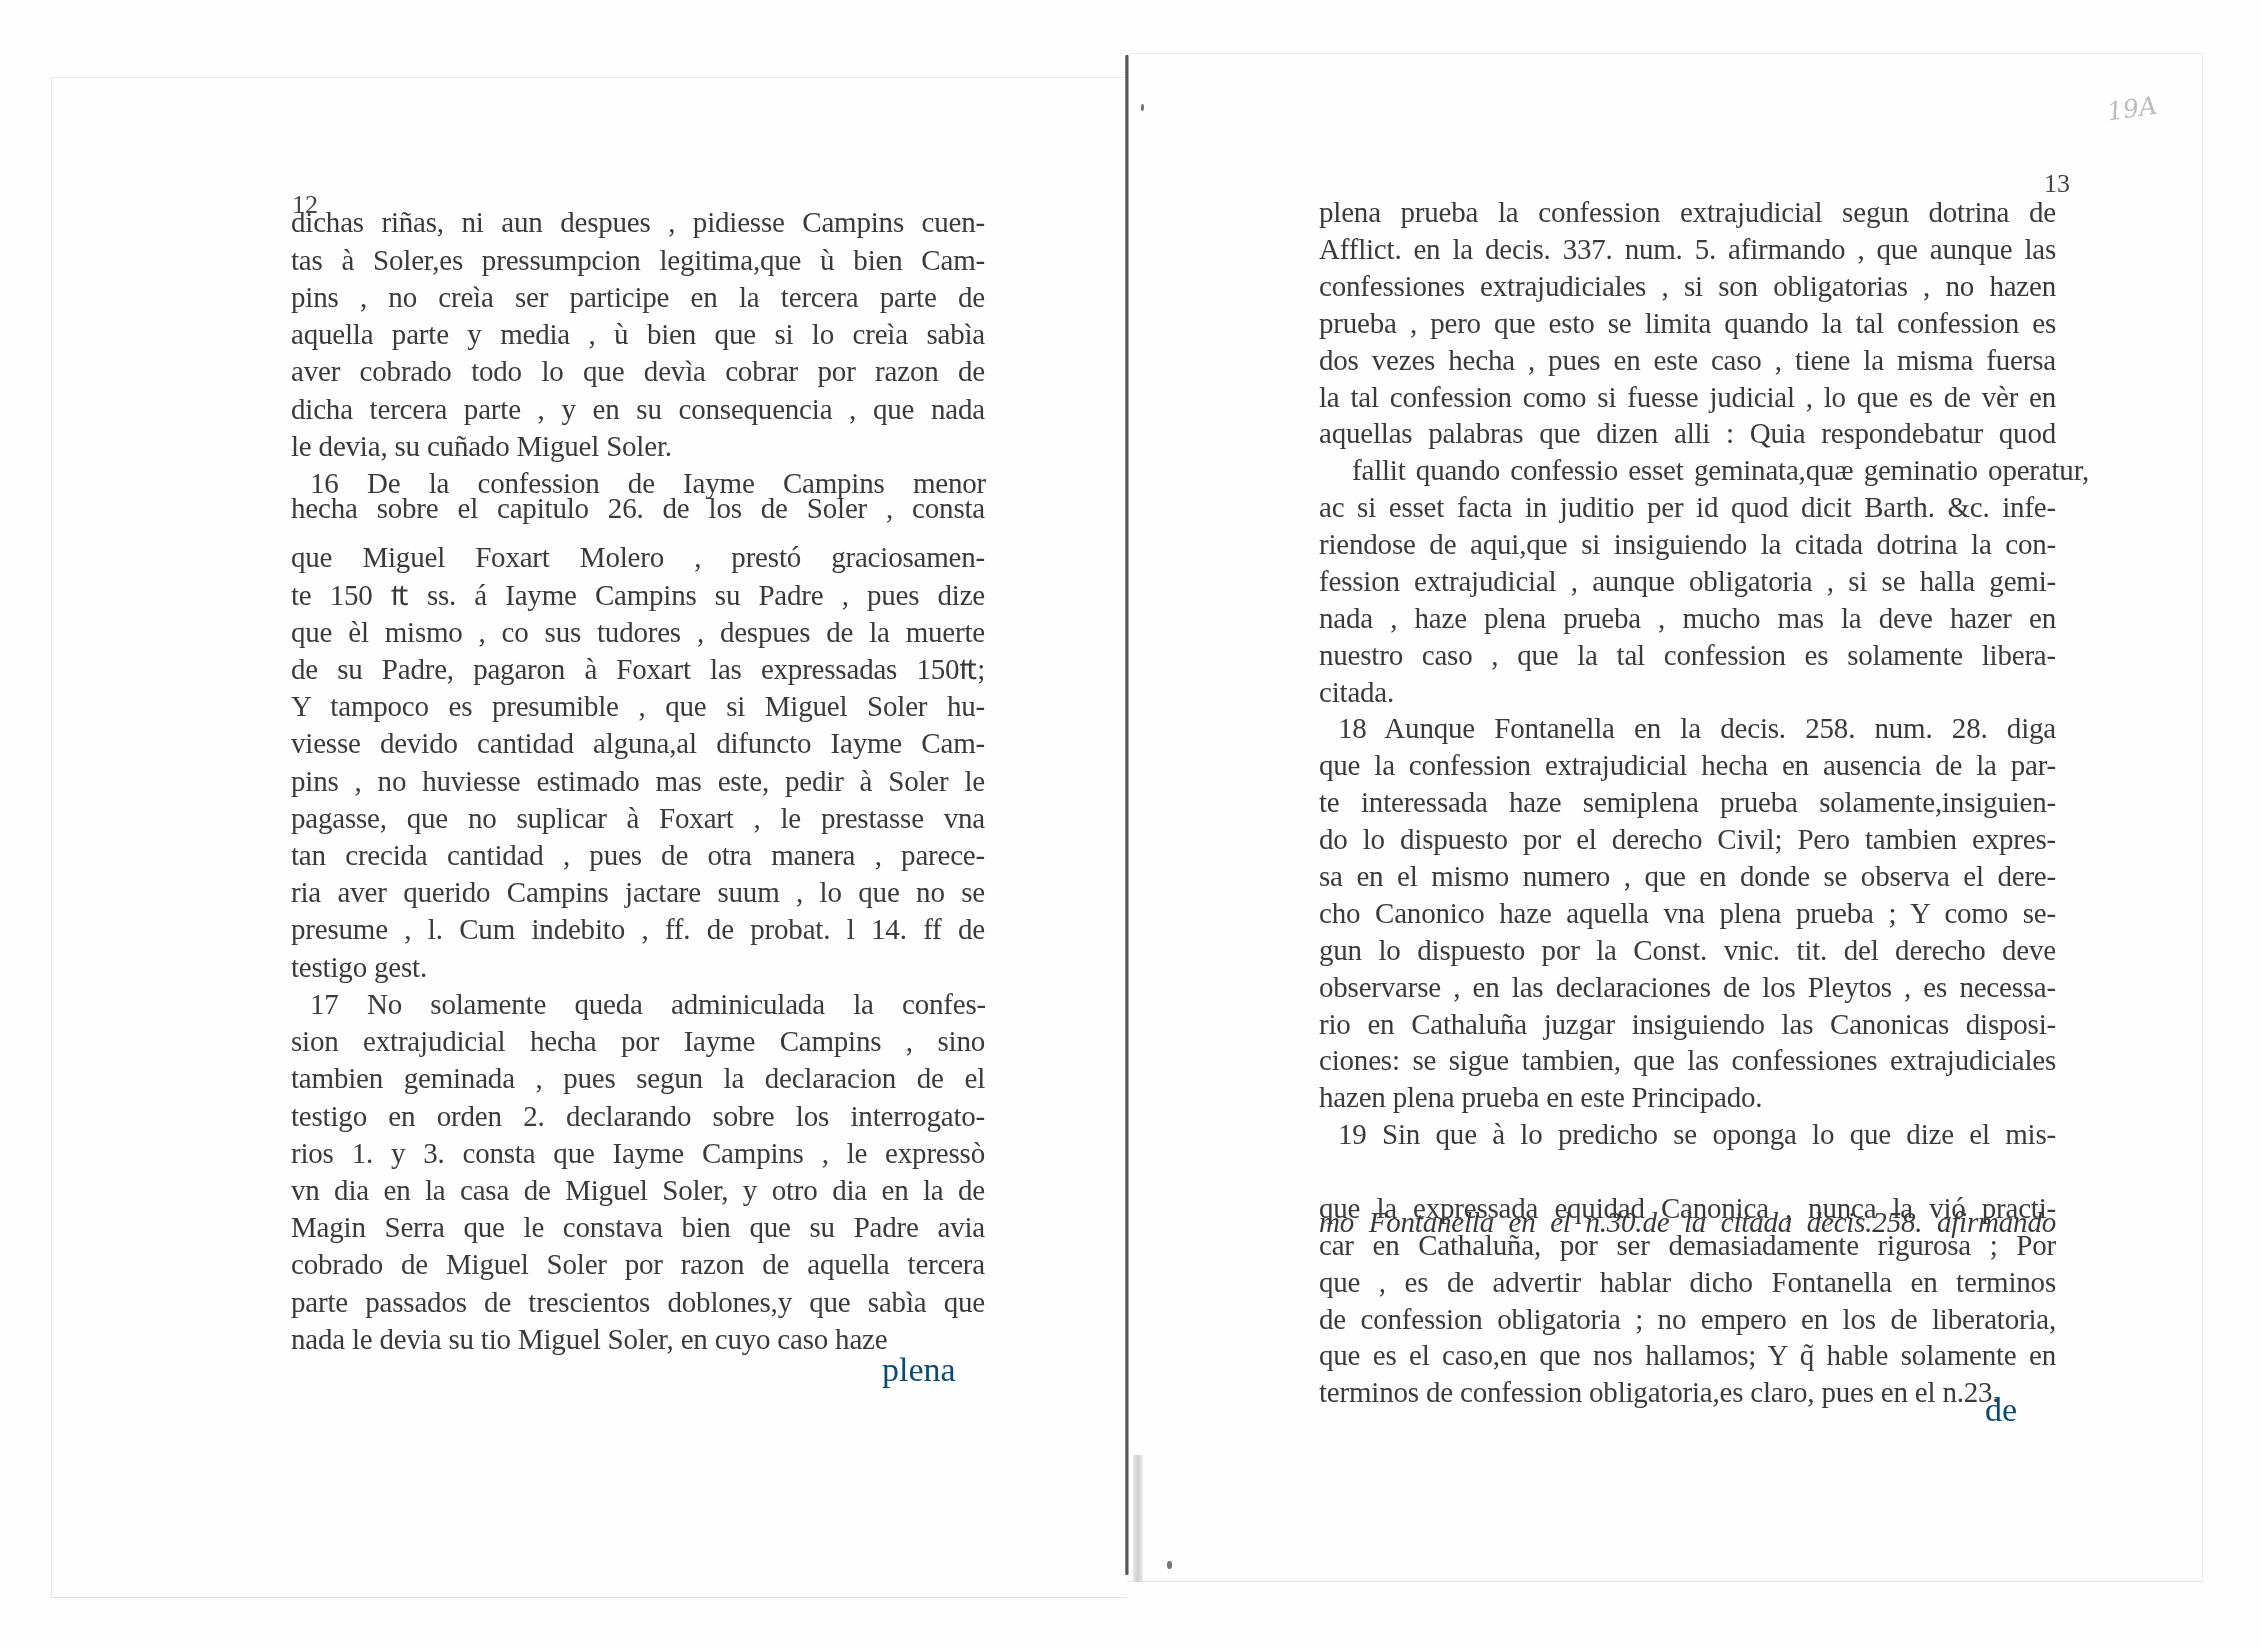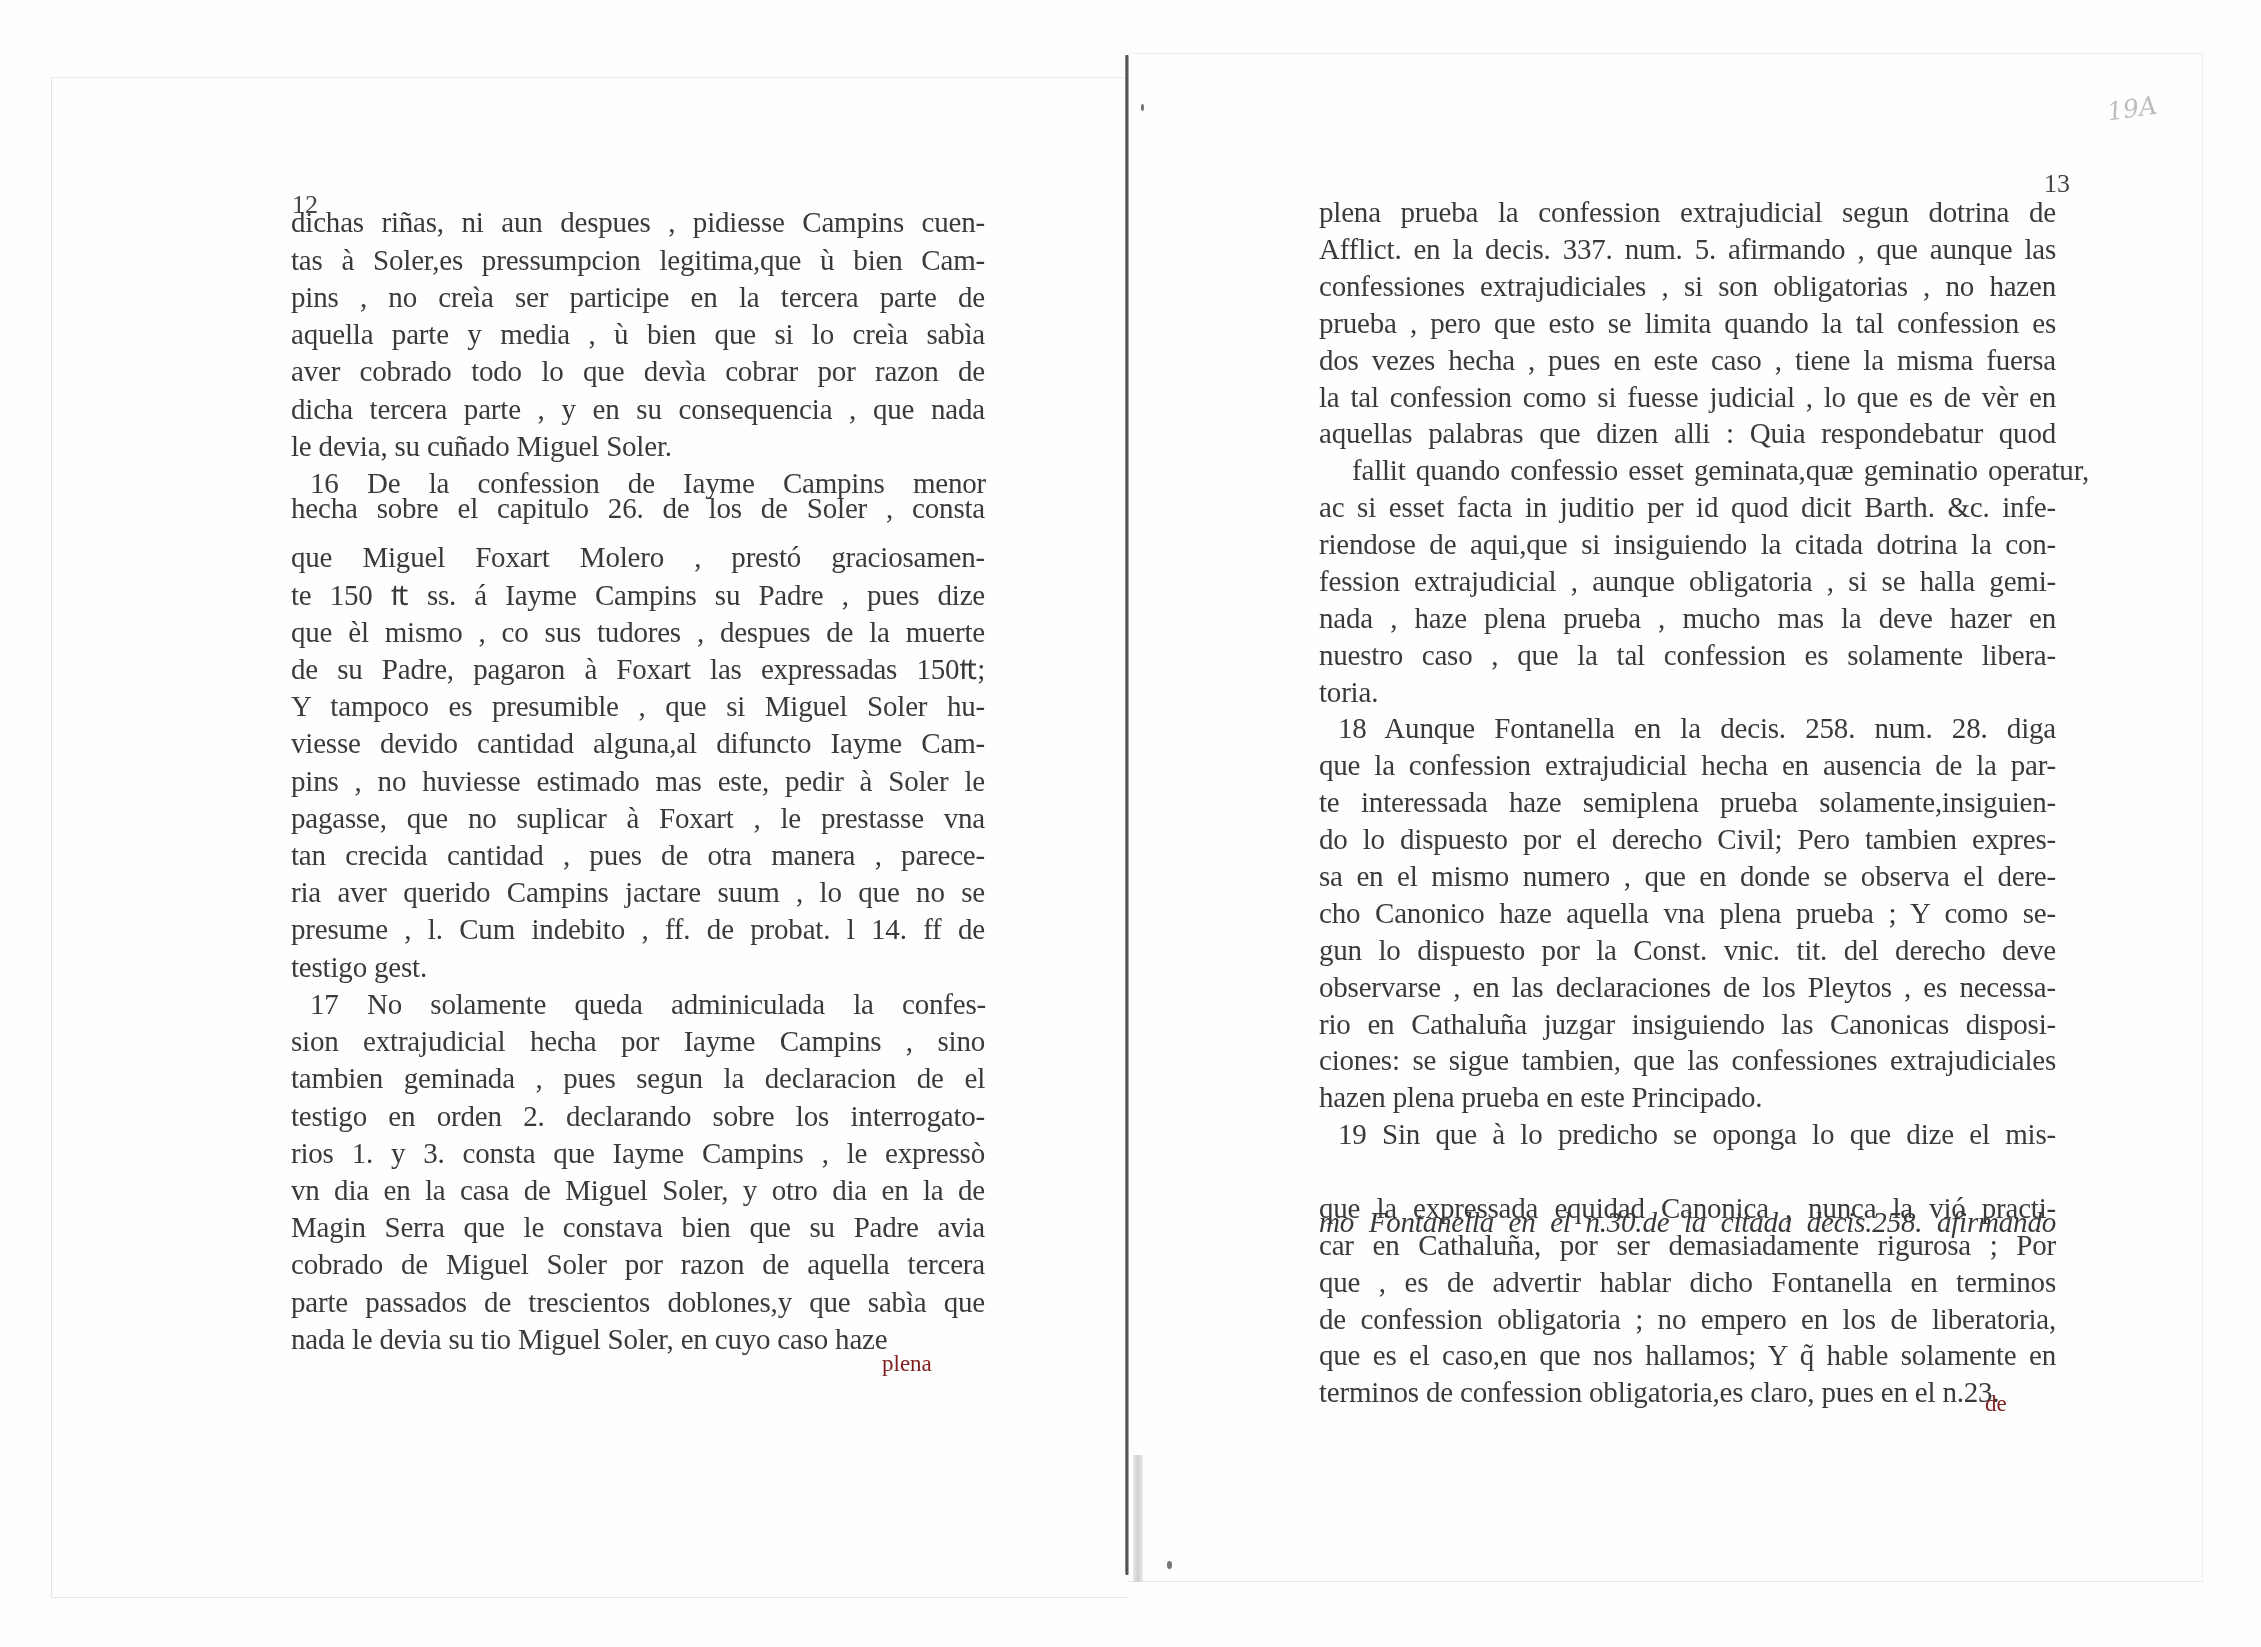--- a/index.html
+++ b/index.html
@@ -13,21 +13,21 @@
   .gutter { position: absolute; left: 1125px; top: 55px; width: 3.8px; height: 1520px;
     background: linear-gradient(to right, #9a9a9a, #2a2a2a 45%, #555 70%, #cfcfcf); border-radius: 1.4px; opacity: .9; }
   .gutter-low { position: absolute; left: 1133px; top: 1455px; width: 10.3px; height: 127px;
     background: linear-gradient(to right, #e8e8e8, #cfcfcf, #ededed); }
   .line { position: absolute; font-family: "Liberation Serif", "DejaVu Serif", serif; color: #3a3a3a;
     font-size: 29px; line-height: 33px; white-space: nowrap; letter-spacing: -0.2px; }
   .left-line { left: 291px; width: 694px; text-align: justify; text-align-last: justify; }
   .right-line { left: 1319px; width: 737px; text-align: justify; text-align-last: justify; }
   .last { text-align-last: left; }
   .folio { position: absolute; font-family: "Liberation Serif", serif; font-size: 26px; color: #444; }
-  .catch { position: absolute; font-family: "Liberation Serif", serif; font-size: 23px; color: #7f1d1d; }
+  .catch { position: absolute; font-family: "Liberation Serif", serif; font-size: 34px; color: #0c4a6e; }
   .hand { position: absolute; font-family: "DejaVu Serif", serif; font-style: italic; font-size: 25px; color: #bdbdbd; transform: rotate(-8deg); }
   .speck { position: absolute; background: #777; border-radius: 50%; }
 </style>
 </head>
 <body>
 
 <div class="spread">
 
   <div class="page page-left"></div>
   <div class="page page-right"></div>
@@ -83,21 +83,21 @@
       <div class="line right-line" style="top: 307px;">prueba , pero que esto se limita quando la tal confession es</div>
       <div class="line right-line" style="top: 344px;">dos vezes hecha , pues en este caso , tiene la misma fuersa</div>
       <div class="line right-line" style="top: 381px;">la tal confession como si fuesse judicial , lo que es de vèr en</div>
       <div class="line right-line" style="top: 417px;">aquellas palabras que dizen alli : Quia respondebatur quod</div>
       <div class="line right-line" style="top: 454px; margin-left: 33px;">fallit quando confessio esset geminata,quæ geminatio operatur,</div>
       <div class="line right-line" style="top: 491px;">ac si esset facta in juditio per id quod dicit Barth. &amp;c. infe-</div>
       <div class="line right-line" style="top: 528px;">riendose de aqui,que si insiguiendo la citada dotrina la con-</div>
       <div class="line right-line" style="top: 565px;">fession extrajudicial , aunque obligatoria , si se halla gemi-</div>
       <div class="line right-line" style="top: 602px;">nada , haze plena prueba , mucho mas la deve hazer en</div>
       <div class="line right-line" style="top: 639px;">nuestro caso , que la tal confession es solamente libera-</div>
-      <div class="line right-line last" style="top: 676px;">toria.</div>
+      <div class="line right-line last" style="top: 676px;">citada.</div>
       <div class="line right-line" style="top: 712px; padding-left: 19px; width: 718px;">18 Aunque Fontanella en la decis. 258. num. 28. diga</div>
       <div class="line right-line" style="top: 749px;">que la confession extrajudicial hecha en ausencia de la par-</div>
       <div class="line right-line" style="top: 786px;">te interessada haze semiplena prueba solamente,insiguien-</div>
       <div class="line right-line" style="top: 823px;">do lo dispuesto por el derecho Civil; Pero tambien expres-</div>
       <div class="line right-line" style="top: 860px;">sa en el mismo numero , que en donde se observa el dere-</div>
       <div class="line right-line" style="top: 897px;">cho Canonico haze aquella vna plena prueba ; Y como se-</div>
       <div class="line right-line" style="top: 934px;">gun lo dispuesto por la Const. vnic. tit. del derecho deve</div>
       <div class="line right-line" style="top: 971px;">observarse , en las declaraciones de los Pleytos , es necessa-</div>
       <div class="line right-line" style="top: 1008px;">rio en Cathaluña juzgar insiguiendo las Canonicas disposi-</div>
       <div class="line right-line" style="top: 1044px;">ciones: se sigue tambien, que las confessiones extrajudiciales</div>

